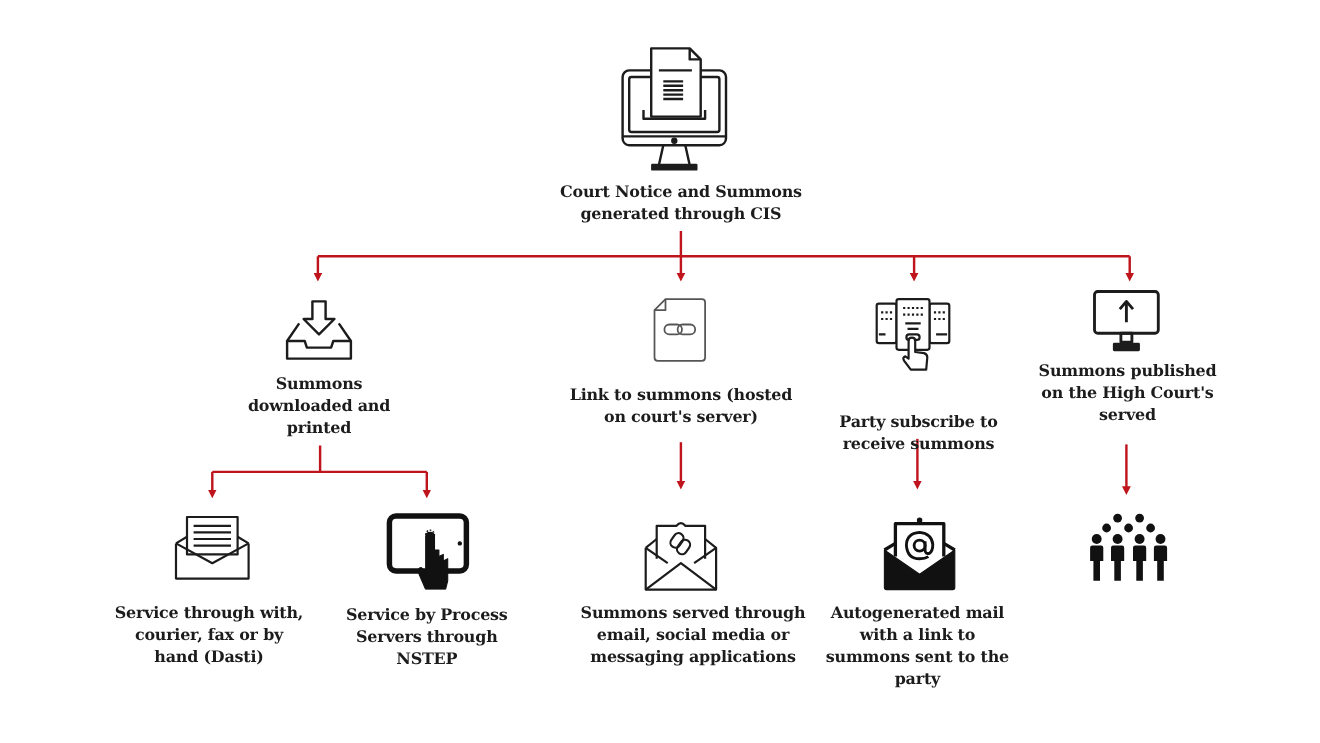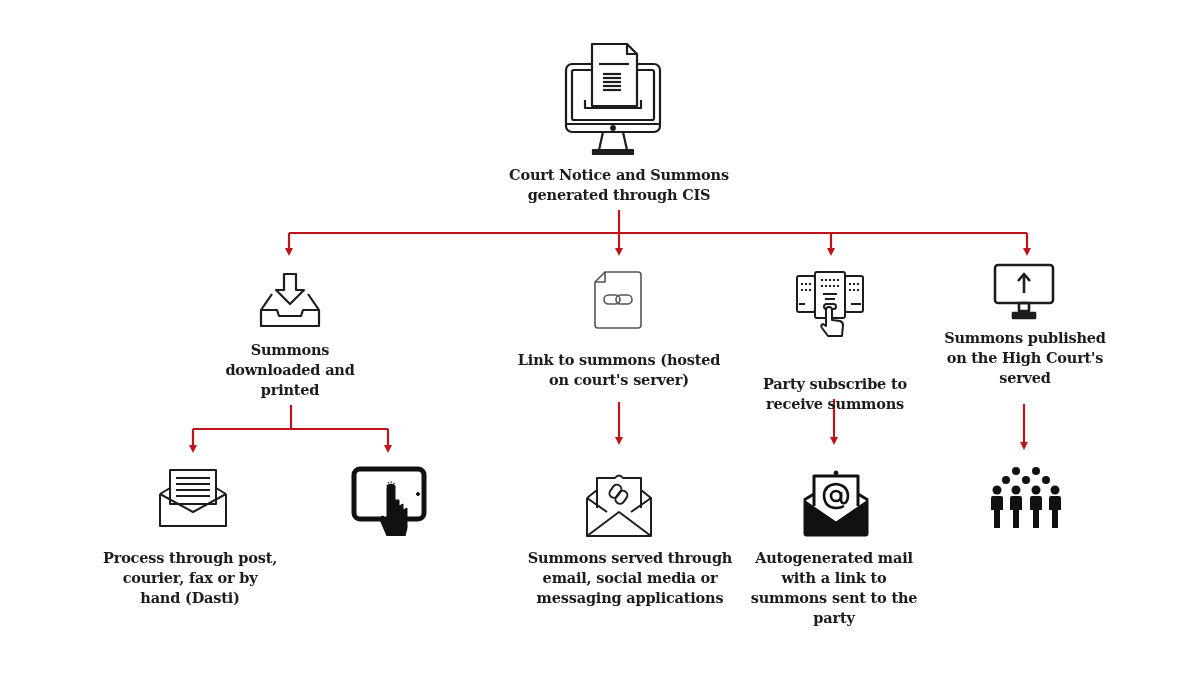--- a/index.html
+++ b/index.html
@@ -127,32 +127,35 @@
       <path d="M2,26 L2,58 L68,58 L68,26"></path>
       <path d="M2,26 L12,20 M68,26 L58,20"></path>
       <rect x="12" y="2" width="46" height="34" fill="#fff"></rect>
       <line x1="18" y1="10" x2="52" y2="10"></line>
       <line x1="18" y1="16" x2="52" y2="16"></line>
       <line x1="18" y1="22" x2="52" y2="22"></line>
       <line x1="18" y1="28" x2="52" y2="28"></line>
       <path d="M2,26 L35,44 L68,26"></path>
     </svg>
   </div>
-  <div class="label" style="left:90px; top:548px; width:200px;">Process through post,
+  <div class="label" style="left:90px; top:548px; width:200px;">Service through with,
 courier, fax or by
 hand (Dasti)</div>
 
   <div class="icon" style="left:351px; top:466px; width:76px; height:70px;">
     <svg width="76" height="70" viewBox="0 0 76 70" fill="none" stroke="#111" stroke-linejoin="round">
       <rect x="3" y="3" width="70" height="50" rx="6" stroke-width="5"></rect>
       <circle cx="67" cy="28" r="1.5" fill="#111"></circle>
       <circle cx="40" cy="20" r="4" stroke-width="1.2" stroke-dasharray="1.5 1.5"></circle>
       <path d="M36,70 L30,56 Q28,50 32,50 L36,54 L36,22 Q36,18 40,18 Q44,18 44,22 L44,34 L48,34 L48,40 L52,38 L52,44 L56,42 L56,62 L54,70 Z" fill="#111" stroke="#111" stroke-width="1"></path>
     </svg>
   </div>
+  <div class="label" style="left:288px; top:550px; width:200px;">Service by Process
+Servers through
+NSTEP</div>
 
   <div class="icon" style="left:585px; top:472px; width:68px; height:66px;">
     <svg width="68" height="66" viewBox="0 0 68 66" fill="none" stroke="#1c1c1c" stroke-width="2" stroke-linejoin="round">
       <path d="M2,26 L2,64 L66,64 L66,26 L56,18"></path>
       <path d="M2,26 L12,18"></path>
       <path d="M12,36 L12,6 L30,6 Q34,1 38,6 L56,6 L56,36"></path>
       <path d="M2,64 L34,40 L66,64"></path>
       <path d="M2,26 L22,40 M66,26 L46,40"></path>
       <rect x="26" y="12" width="9" height="14" rx="4.5" transform="rotate(35 30 19)"></rect>
       <rect x="32" y="18" width="9" height="14" rx="4.5" transform="rotate(35 36 25)"></rect>

